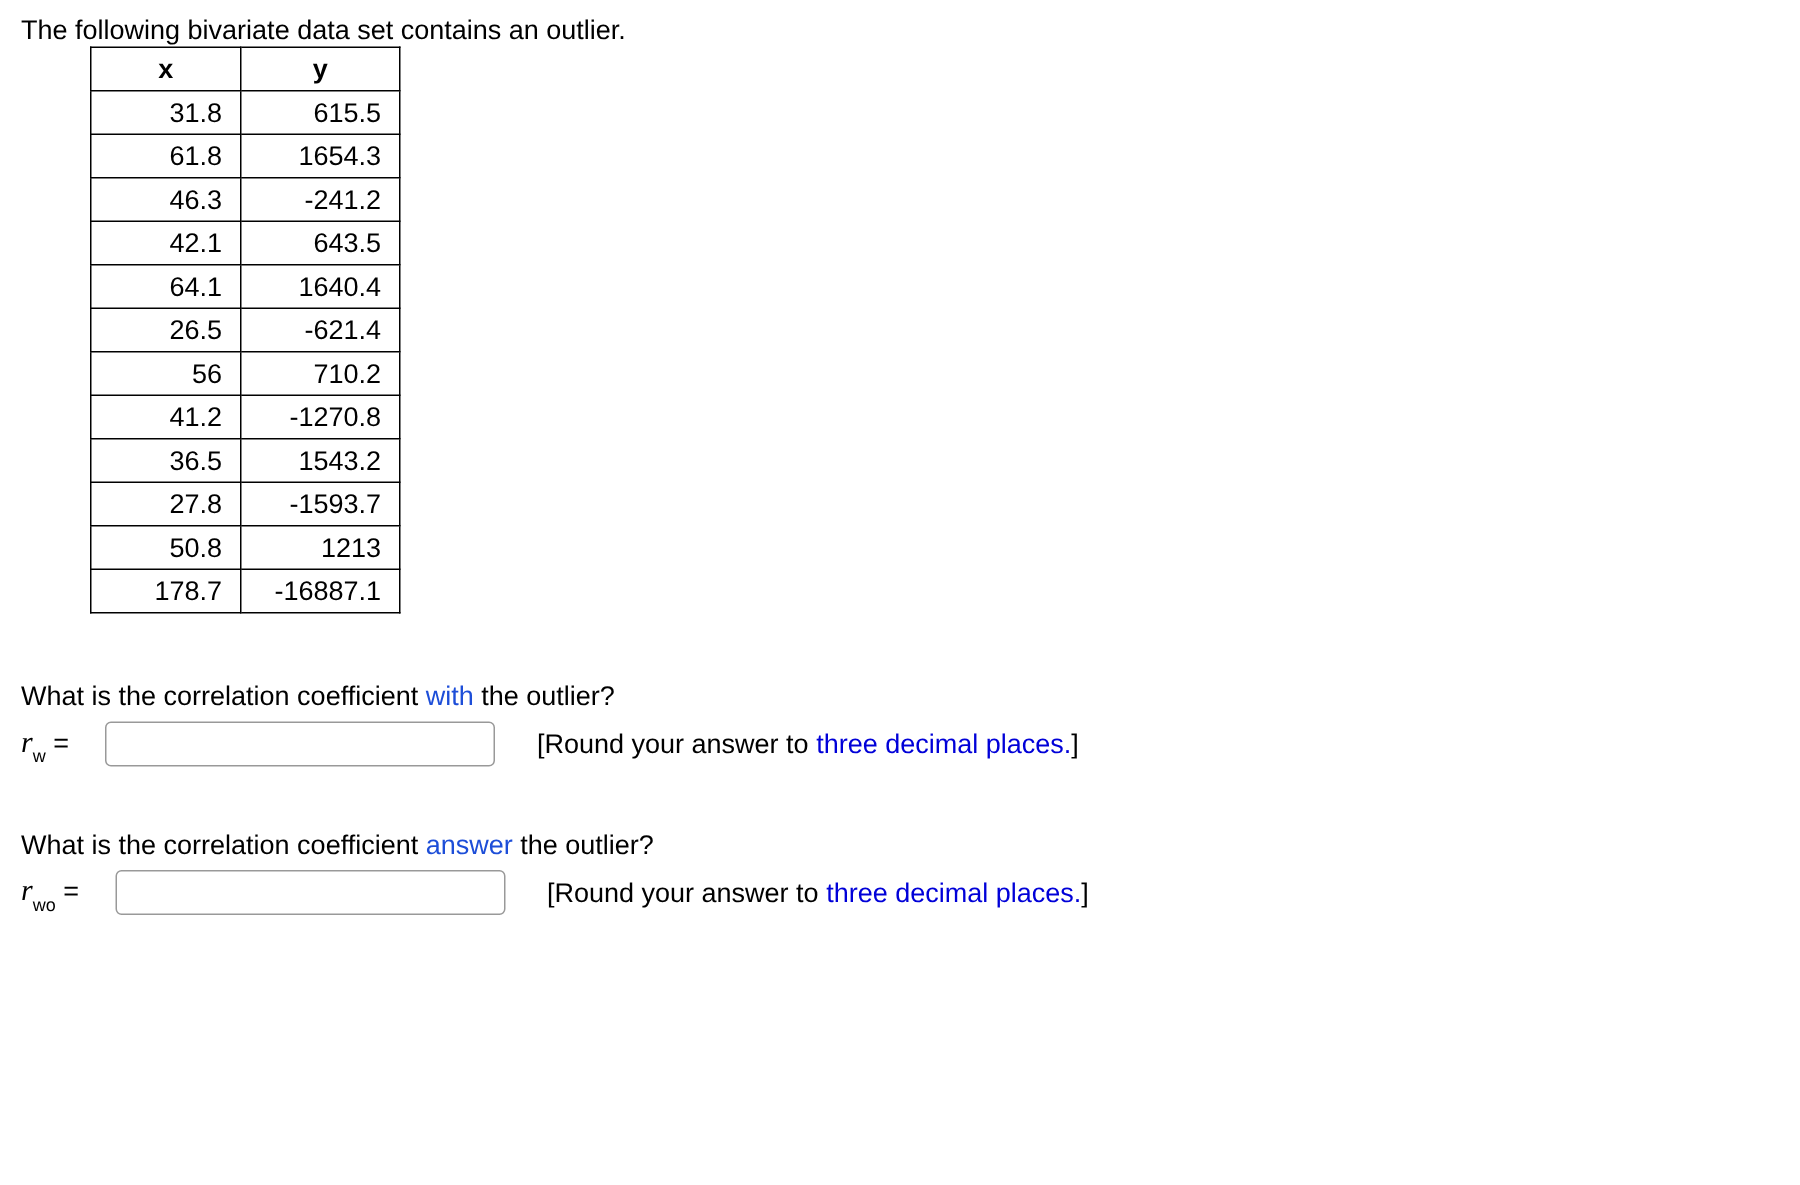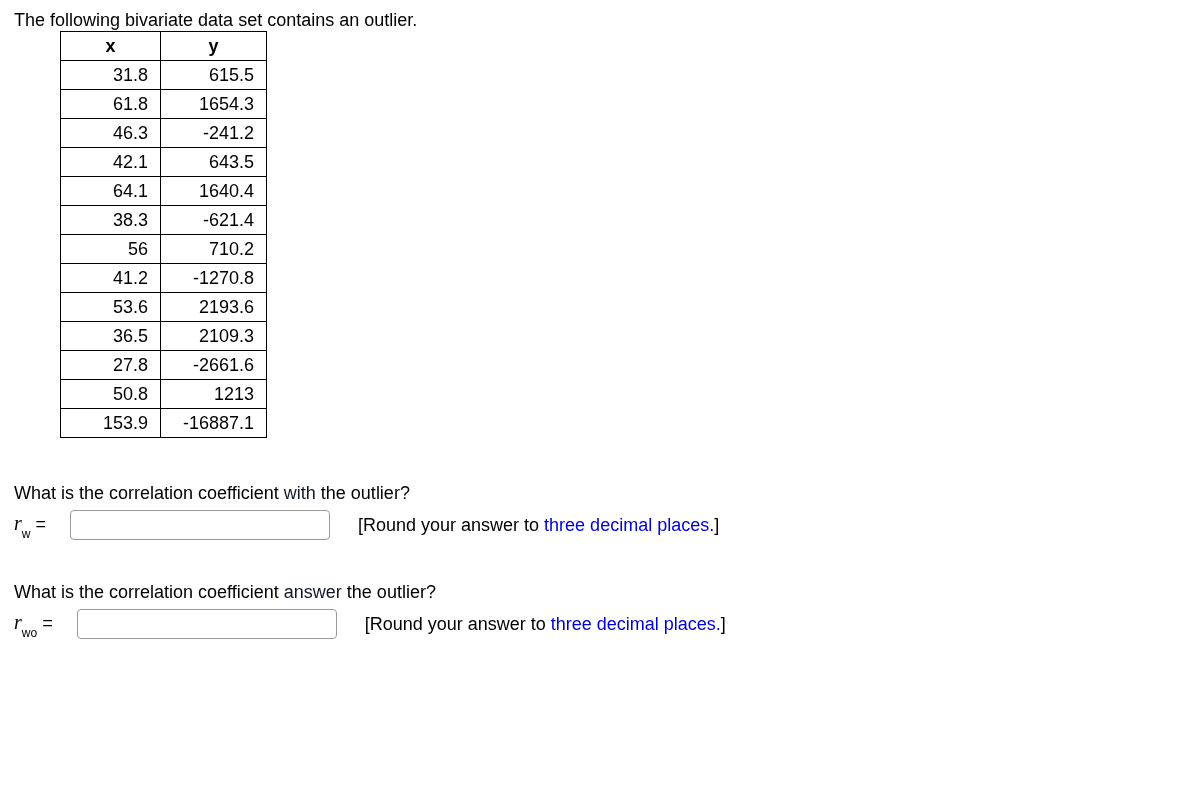--- a/index.html
+++ b/index.html
@@ -47,21 +47,21 @@
     .sub { font-size: 12px; vertical-align: sub; position: relative; top: 3px;}
     input.answer-input {
       border: 1px solid #999;
       border-radius: 4px;
       height: 30px;
       width: 260px;
       font-size: 16px;
       padding: 2px 6px;
       background: #fff;
     }
-    .red { color: #0f172a; }
+    .red { color: #1d4ed8; }
     .blue { color: #0000d8; }
     .hint { margin-left: 4px; }
   </style>
 </head>
 <body>
 
 <div class="intro">The following bivariate data set contains an outlier.</div>
 
 <table class="data-table">
   <thead>
@@ -85,49 +85,45 @@
       </tr>
       <tr>
         <td class="x-cell">42.1</td>
         <td class="y-cell">643.5</td>
       </tr>
       <tr>
         <td class="x-cell">64.1</td>
         <td class="y-cell">1640.4</td>
       </tr>
       <tr>
-        <td class="x-cell">38.3</td>
+        <td class="x-cell">26.5</td>
         <td class="y-cell">-621.4</td>
       </tr>
       <tr>
         <td class="x-cell">56</td>
         <td class="y-cell">710.2</td>
       </tr>
       <tr>
         <td class="x-cell">41.2</td>
         <td class="y-cell">-1270.8</td>
       </tr>
       <tr>
-        <td class="x-cell">53.6</td>
-        <td class="y-cell">2193.6</td>
-      </tr>
-      <tr>
         <td class="x-cell">36.5</td>
-        <td class="y-cell">2109.3</td>
+        <td class="y-cell">1543.2</td>
       </tr>
       <tr>
         <td class="x-cell">27.8</td>
-        <td class="y-cell">-2661.6</td>
+        <td class="y-cell">-1593.7</td>
       </tr>
       <tr>
         <td class="x-cell">50.8</td>
         <td class="y-cell">1213</td>
       </tr>
       <tr>
-        <td class="x-cell">153.9</td>
+        <td class="x-cell">178.7</td>
         <td class="y-cell">-16887.1</td>
       </tr>
     </tbody>
 </table>
 
 <div class="question">
   <span>What is the correlation coefficient </span><span class="red">with</span><span> the outlier?</span>
 </div>
 <div class="answer-line">
   <span><span class="r-label">r</span><span class="sub">w</span><span> = </span></span>

